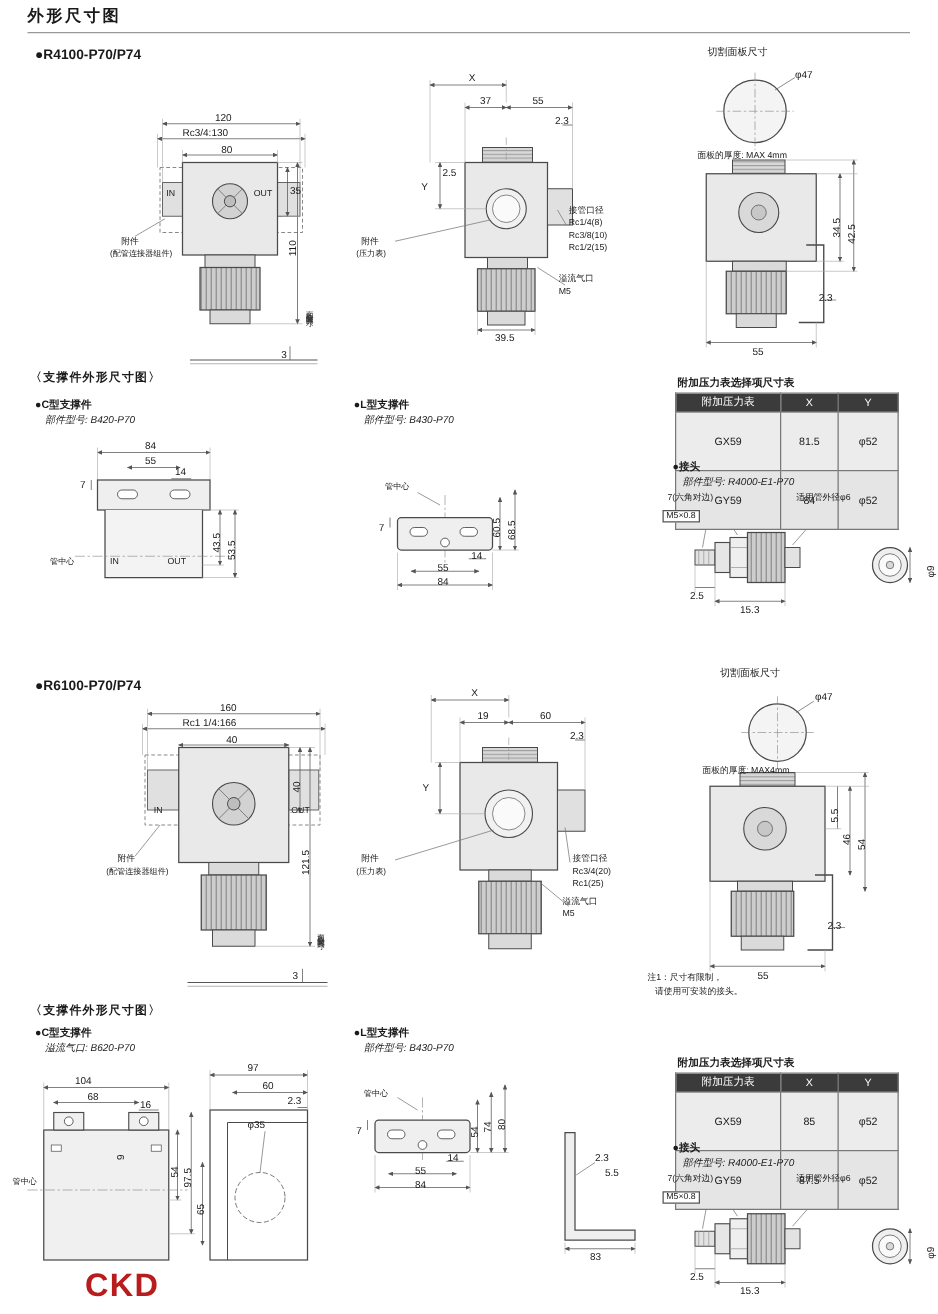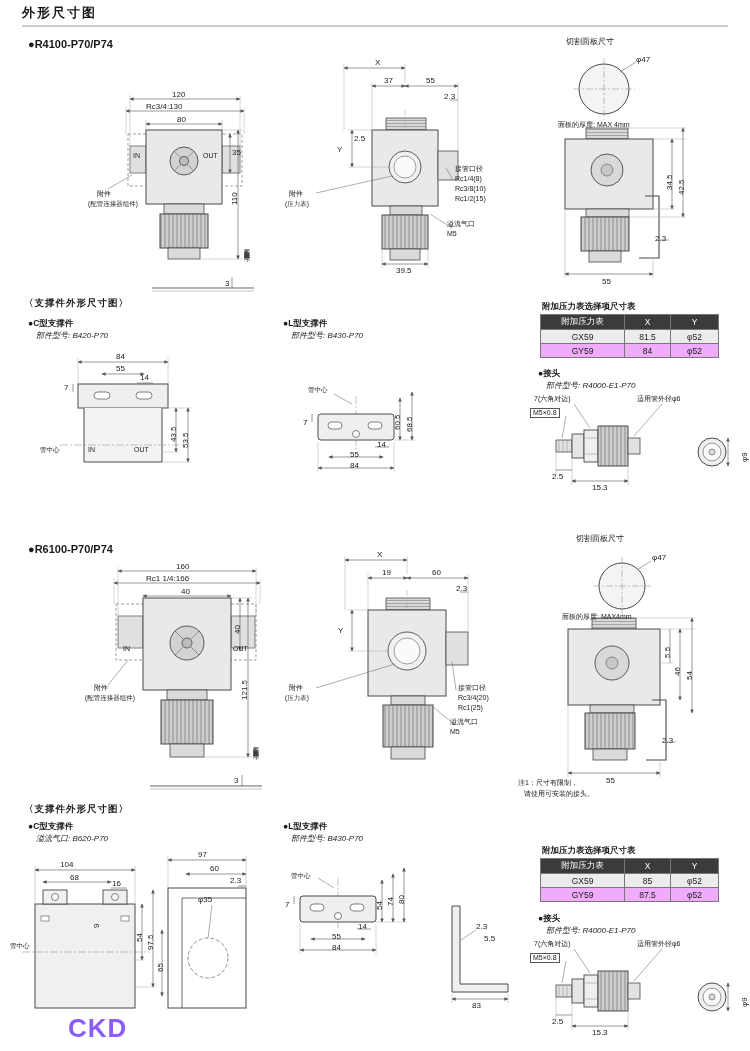--- a/index.html
+++ b/index.html
@@ -11,27 +11,27 @@
 .t7 { font-size:7px; } .t65 { font-size:6.5px; }
 .rot { transform-origin:0 0; transform:rotate(-90deg); }
 .vtx { writing-mode:vertical-rl; font-size:6px; letter-spacing:1px; color:#333; }
 .h1 { font-size:13px; font-weight:bold; letter-spacing:2px; }
 .h2 { font-size:11px; font-weight:bold; }
 .h3 { font-size:9.5px; font-weight:bold; letter-spacing:1px; }
 .sub { font-size:8.5px; font-weight:bold; }
 .pn { font-size:8px;font-style:italic; }
 .tbltitle { font-size:8.5px; font-weight:bold; }
 .box { border:1px solid #555; padding:0 2px; background:#fff; }
-.brand { font-size:26px; font-weight:800; color:#8b5cf6; letter-spacing:1px; }
+.brand { font-size:26px; font-weight:800; color:#b91c1c; letter-spacing:1px; }
 .tblwrap { position:absolute; }
 .dimtable { border-collapse:collapse; font-size:8.5px; }
 .dimtable th, .dimtable td { border:1px solid #777; text-align:center; height:14px; }
 .dimtable th { background:#3b3b3b; color:#fff; font-weight:normal; padding:1px 3px; }
-.dimtable td { background:#ececec; padding:1px 3px; }
-.dimtable tbody tr:nth-child(2) td { background:#f0abfc; }
+.dimtable td { background:#ececec; padding:18px 3px; }
+.dimtable tbody tr:nth-child(2) td { background:#e5e5e5; }
 .dimtable .c0 { width:84px; } .dimtable .c1 { width:46px; } .dimtable .c2 { width:48px; }
 </style>
 </head>
 <body>
 
 <div id="canvas">
 
 <svg class="bp" width="750" height="1051" viewBox="0 0 750 1051">
 <defs>
 <pattern id="ribs" width="4" height="8" patternUnits="userSpaceOnUse">

